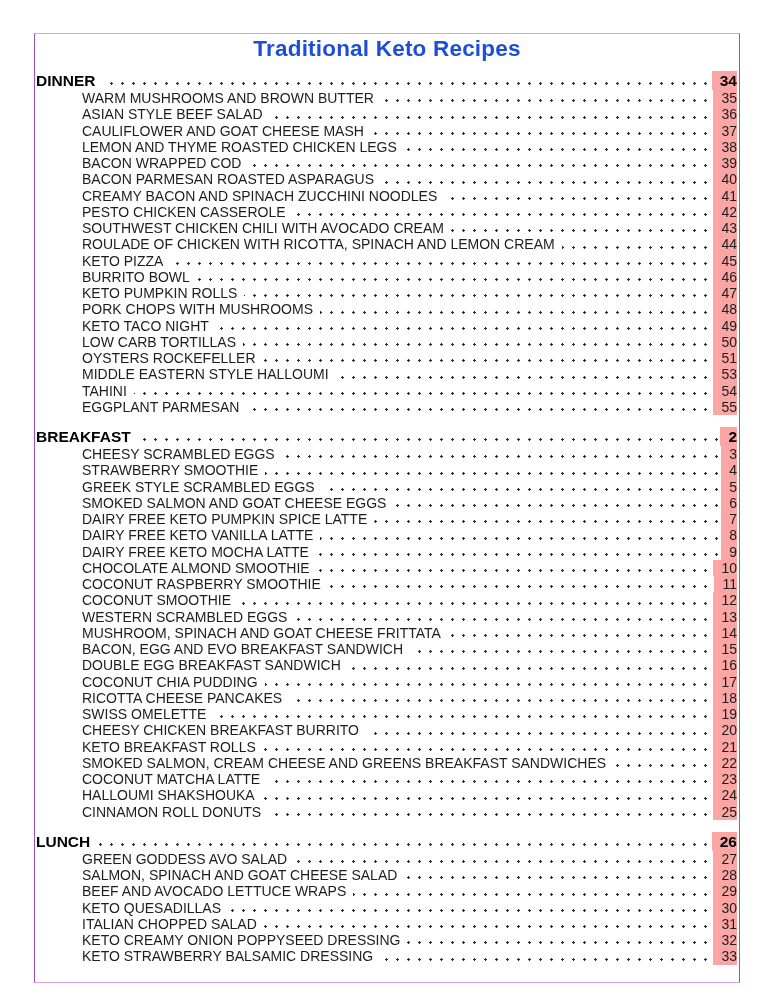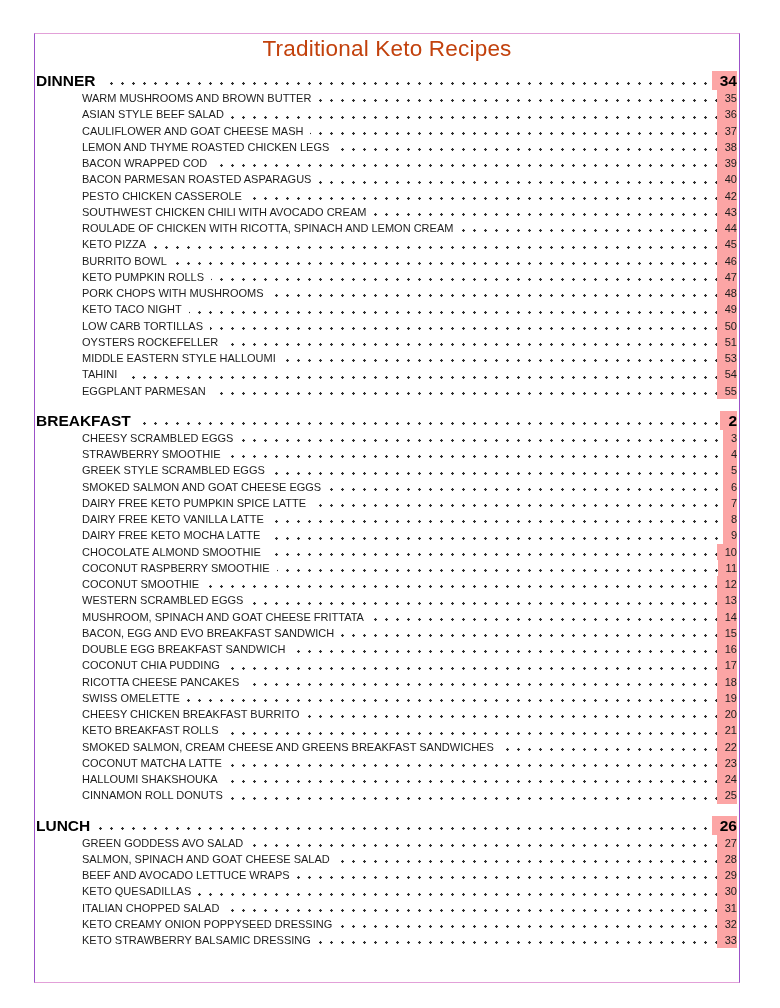--- a/index.html
+++ b/index.html
@@ -16,36 +16,36 @@
     width: 706px; height: 950px;
     box-sizing: border-box;
     border: 1px solid #b05fd0;
     background: #ffffff;
   }
   .title {
     margin: 2px 0 0 0;
     text-align: center;
     font-size: 22.5px;
     line-height: 26px;
-    font-weight: 400;
-    color: #c2410c;
+    font-weight: 700;
+    color: #1d4ed8;
     letter-spacing: 0.2px;
   }
   .toc { padding: 0 2px 0 1px; }
   .toc-section { margin-top: 12px; }
   .toc-section:first-child { margin-top: 9px; }
   .toc-row { position: relative; display: flex; align-items: baseline; }
   .header-row {
     font-size: 15.5px;
     line-height: 19px;
     font-weight: 700;
     color: #000000;
   }
   .entry-row {
-    font-size: 11px;
+    font-size: 14px;
     line-height: 16.25px;
     color: #1d1d1d;
     margin-left: 46px;
   }
   .toc-label {
     position: relative; z-index: 1;
     background: #ffffff;
     padding-right: 7px;
     white-space: nowrap;
   }
@@ -104,20 +104,25 @@
           <span class="toc-label">BACON WRAPPED COD</span>
           <span class="toc-dots"></span>
           <span class="toc-page">39</span>
         </div>
         <div class="toc-row entry-row">
           <span class="toc-label">BACON PARMESAN ROASTED ASPARAGUS</span>
           <span class="toc-dots"></span>
           <span class="toc-page">40</span>
         </div>
         <div class="toc-row entry-row">
+          <span class="toc-label">CREAMY BACON AND SPINACH ZUCCHINI NOODLES</span>
+          <span class="toc-dots"></span>
+          <span class="toc-page">41</span>
+        </div>
+        <div class="toc-row entry-row">
           <span class="toc-label">PESTO CHICKEN CASSEROLE</span>
           <span class="toc-dots"></span>
           <span class="toc-page">42</span>
         </div>
         <div class="toc-row entry-row">
           <span class="toc-label">SOUTHWEST CHICKEN CHILI WITH AVOCADO CREAM</span>
           <span class="toc-dots"></span>
           <span class="toc-page">43</span>
         </div>
         <div class="toc-row entry-row">

